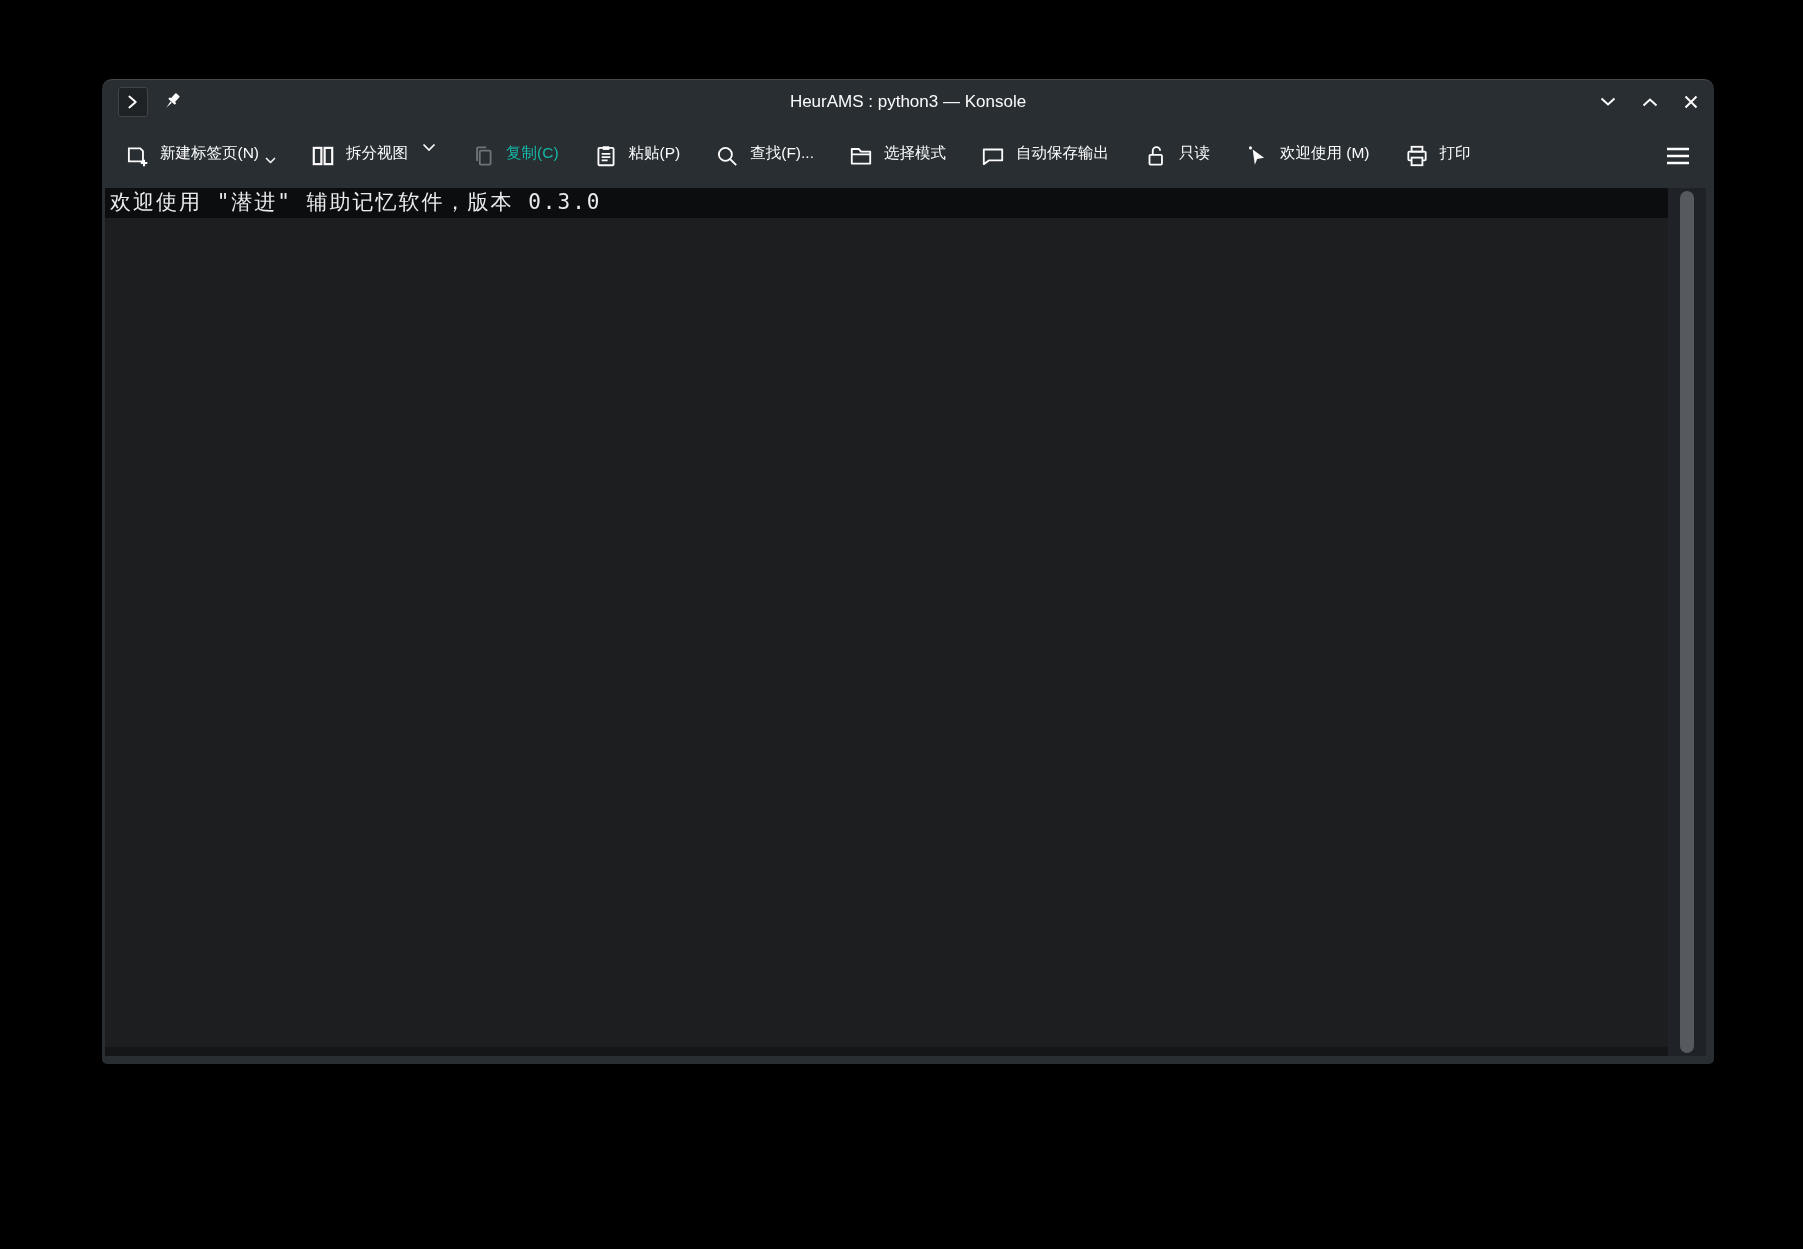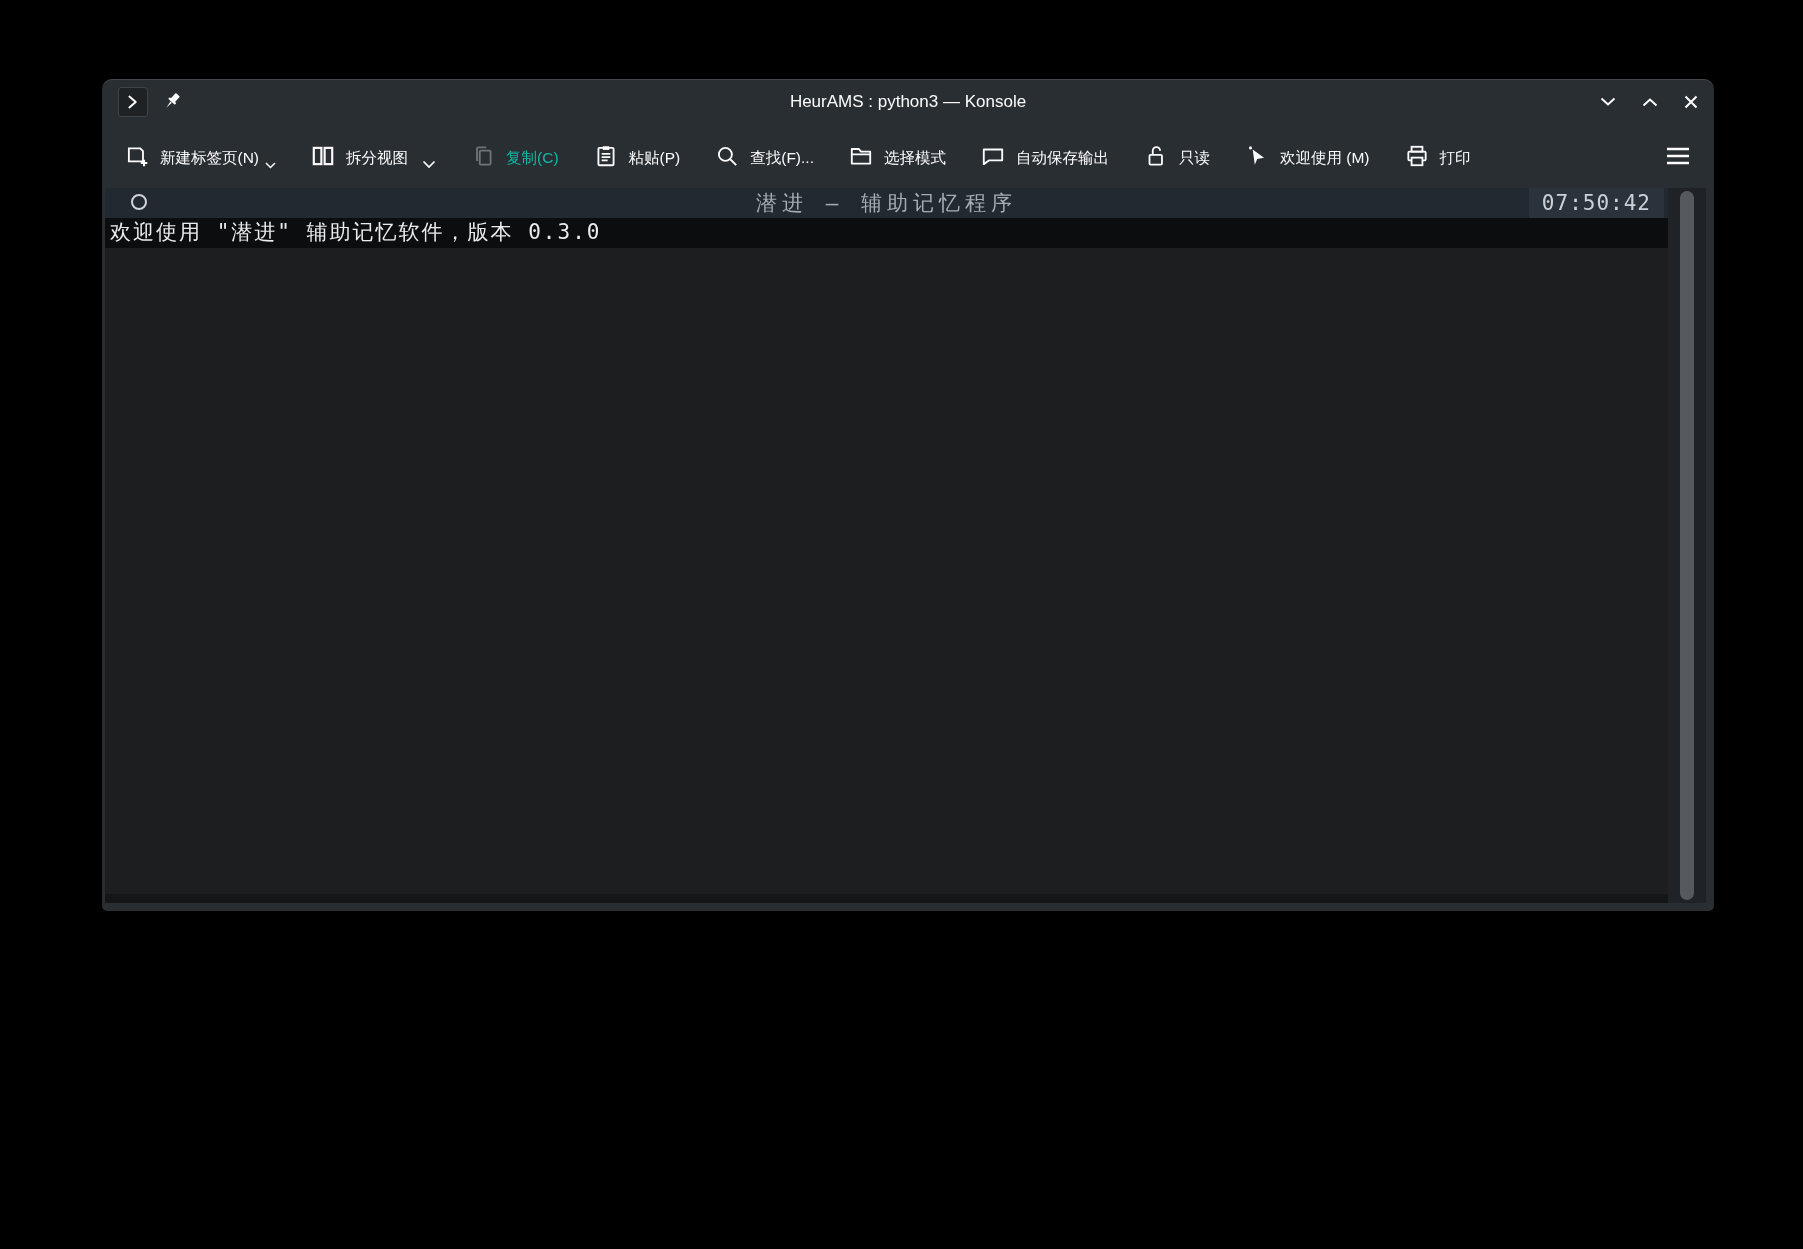--- a/index.html
+++ b/index.html
@@ -1,37 +1,37 @@
 <!DOCTYPE html>
 <html><head>
 <meta charset="utf-8">
 <style>
   * { margin:0; padding:0; box-sizing:border-box; }
   html,body { width:1803px; height:1249px; background:#000; overflow:hidden;
               font-family:"Liberation Sans", sans-serif; }
 
-  .window { position:absolute; left:102px; top:79px; width:1612px; height:832px;
+  .window { position:absolute; left:102px; top:79px; width:1612px; height:985px;
             background:#292e33; border-radius:10px 10px 5px 5px; overflow:hidden;
             display:flex; flex-direction:column; border-top:1px solid #45494e; }
 
   
   .titlebar { height:44px; flex:0 0 44px; position:relative;
               display:flex; align-items:center; padding:0 16px; }
   .app-icon { width:30px; height:30px; background:#1e2225; border:1px solid #3f4449;
               border-radius:3px; display:flex; align-items:center; justify-content:center; }
   .pin-wrap { margin-left:14px; display:flex; align-items:center; }
   .win-title { position:absolute; left:0; right:0; text-align:center;
                color:#fcfcfc; font-size:17px; pointer-events:none; }
   .win-controls { margin-left:auto; display:flex; gap:26px; align-items:center; z-index:3; }
   .win-controls svg { display:block; }
 
   
   .toolbar { height:64px; flex:0 0 64px; display:flex; align-items:center;
              padding:0 22px; gap:34px; }
-  .tb-btn { display:flex; align-items:flex-end; gap:10px; color:#fcfcfc;
+  .tb-btn { display:flex; align-items:flex-start; gap:10px; color:#fcfcfc;
             font-size:15.5px; white-space:nowrap; position:relative; }
   .tb-btn.disabled { color:#14b8a6; }
   .tb-btn svg { flex:0 0 auto; display:block; }
   .chev-sub { margin:14px 0 0 -4px; }
   .chev { margin-left:4px; }
   .tb-menu { margin-left:auto; display:flex; align-items:center; }
 
   
   .terminal { flex:1; margin:0 8px 8px 3px; background:#1d1e1f; display:flex;
               font-family:"DejaVu Sans Mono", monospace; }
@@ -200,25 +200,20 @@
     <div class="tb-menu">
       <svg width="28" height="24" viewBox="0 0 28 24">
         <path d="M3 5 h22 M3 12 h22 M3 19 h22" stroke="#fcfcfc" stroke-width="2.6" fill="none"></path>
       </svg>
     </div>
   </div>
 
   <div class="terminal">
     <div class="term-content">
 
-      <div class="tui-header">
-        <div class="spinner"></div>
-        <div class="tui-title">潜进 – 辅助记忆程序</div>
-        <div class="tui-clock">07:50:42</div>
-      </div>
 
       <div class="tui-line">欢迎使用 "潜进" 辅助记忆软件，版本 0.3.0</div>
 
       <div class="tui-fill"></div>
 
       <div class="after-footer"></div>
     </div>
 
     <div class="scroll-lane">
       <div class="scroll-thumb"></div>

